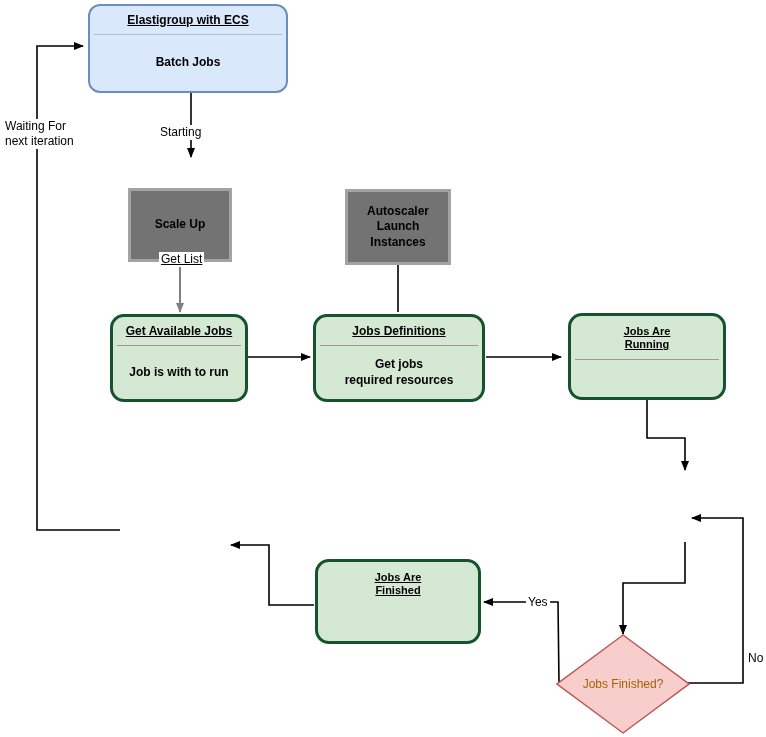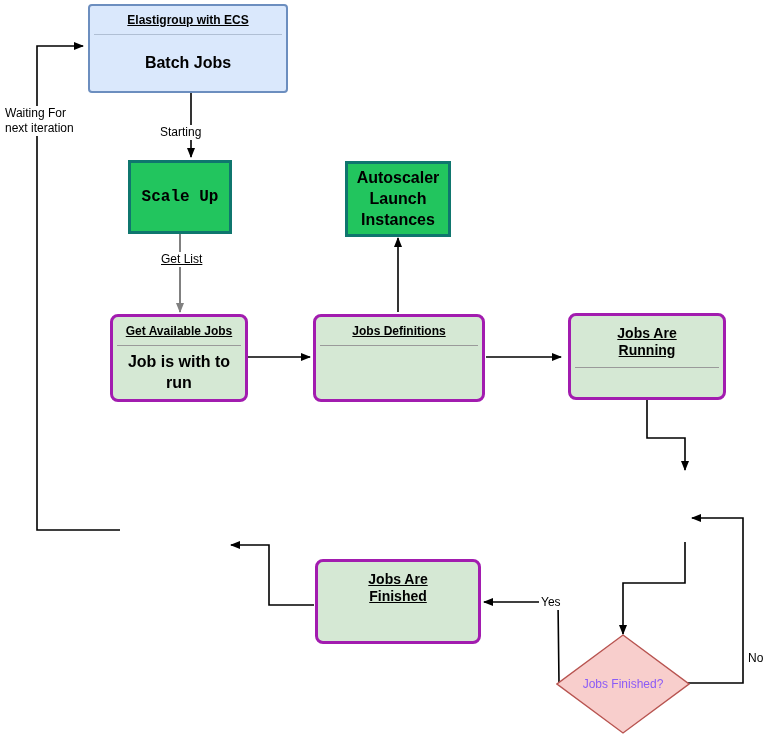--- a/index.html
+++ b/index.html
@@ -41,66 +41,66 @@
     height: 1px;
     background: #9a9a9a;
     margin: 0 4px;
   }
   .node .body {
     flex: 1;
     display: flex;
     align-items: center;
     justify-content: center;
     font-weight: bold;
-    font-size: 16px;
+    font-size: 12px;
     color: #000;
     line-height: 1.3;
     padding: 2px 5px;
   }
   .node.simple .body {
     padding: 4px 6px;
   }
   
-  .fill-blue  { background: #dae8fc; border: 2px solid #6c8ebf; border-radius: 4px; }
+  .fill-blue  { background: #dae8fc; border: 2px solid #6c8ebf; border-radius: 12px; }
   .fill-blue .divider { background: #b0bfd4; }
-  .fill-yellow{ background: #22c55e; border: 3px solid #0f766e; }
-  .fill-green { background: #d5e8d4; border: 3px solid #a21caf; border-radius: 8px; }
+  .fill-yellow{ background: #737373; border: 3px solid #a3a3a3; margin-top: 28px; }
+  .fill-green { background: #d5e8d4; border: 3px solid #14532d; border-radius: 14px; }
   .fill-green .divider { background: #9a9a9a; }
 
   .node.big-title .title {
-    font-size: 14px;
+    font-size: 11px;
     padding-top: 9px;
     padding-bottom: 8px;
     line-height: 1.2;
   }
 
   .diamond-wrap {
     position: absolute;
   }
   .diamond-label {
     position: absolute;
     left: 0; top: 0;
     width: 100%; height: 100%;
     display: flex;
     align-items: center;
     justify-content: center;
     font-size: 12px;
-    color: #8b5cf6;
+    color: #a16207;
   }
   .edge-label {
     position: absolute;
     font-size: 12px;
     color: #000;
     background: #ffffff;
     padding: 0 2px;
     white-space: pre;
     line-height: 1.25;
     text-align: right;
   }
-  .edge-label.multi { text-align: left; }
+  .edge-label.multi { text-align: left; margin-top: 13px; }
 </style>
 </head>
 <body>
 
 <div id="canvas">
 
   <svg class="edges" viewBox="0 0 766 737">
     <defs>
       <marker id="arrowBlack" markerWidth="10" markerHeight="8" refX="9" refY="4" orient="auto" markerUnits="userSpaceOnUse">
         <path d="M0,0 L10,4 L0,8 z" fill="#000000"></path>
@@ -132,39 +132,41 @@
 
     <path d="M314,605 L269,605 L269,545 L231,545" fill="none" stroke="#000000" stroke-width="1.6" marker-end="url(#arrowBlack)"></path>
   </svg>
 
   <div class="node fill-blue" style="left:88px; top:4px; width:200px; height:89px;">
     <div class="title">Elastigroup with ECS</div>
     <div class="divider"></div>
     <div class="body">Batch Jobs</div>
   </div>
 
-  <div class="node simple fill-yellow" style="left:128px; top:160px; width:104px; height:74px;font-family:Liberation Mono, monospace;">
+  <div class="node simple fill-yellow" style="left:128px; top:160px; width:104px; height:74px;">
     <div class="body">Scale Up</div>
   </div>
 
   <div class="node simple fill-yellow" style="left:345px; top:161px; width:106px; height:76px; white-space:pre-line;">
     <div class="body">Autoscaler
 Launch
 Instances</div>
   </div>
 
   <div class="node fill-green" style="left:110px; top:314px; width:138px; height:88px;">
     <div class="title">Get Available Jobs</div>
     <div class="divider"></div>
     <div class="body">Job is with to run</div>
   </div>
 
   <div class="node fill-green" style="left:313px; top:314px; width:172px; height:88px; white-space:pre-line;">
     <div class="title" style="white-space:normal;text-decoration:underline;">Jobs Definitions</div>
     <div class="divider"></div>
+    <div class="body">Get jobs
+required resources</div>
   </div>
 
   <div class="node big-title fill-green" style="left:568px; top:313px; width:158px; height:87px; white-space:pre-line;">
     <div class="title">Jobs Are 
 Running</div>
     <div class="divider"></div>
     <div class="body"></div>
   </div>
 
 
@@ -182,17 +184,17 @@
   </div>
 
 
   <div class="edge-label multi" style="left:3px; top:106px; white-space:pre-line;">Waiting For
 next iteration</div>
 
   <div class="edge-label" style="left:158px; top:125px;">Starting</div>
 
   <div class="edge-label" style="left:159px; top:252px;text-decoration:underline;">Get List</div>
 
-  <div class="edge-label" style="left:539px; top:595px;">Yes</div>
+  <div class="edge-label" style="left:526px; top:595px;">Yes</div>
 
   <div class="edge-label" style="left:746px; top:651px;">No</div>
 
 </div>
 
 </body></html>

